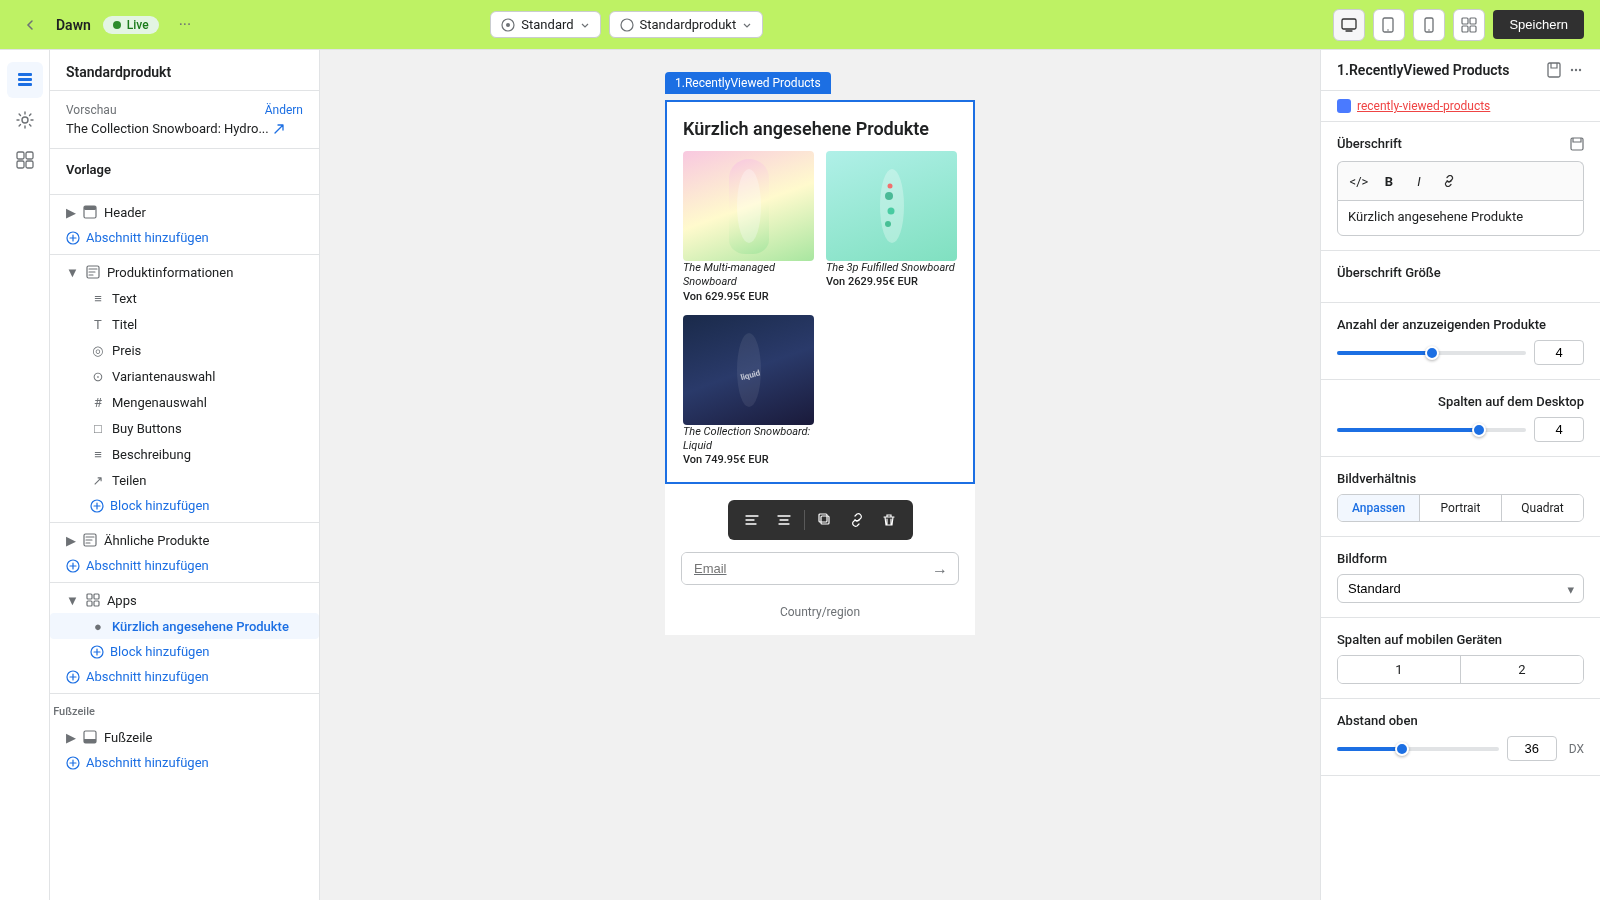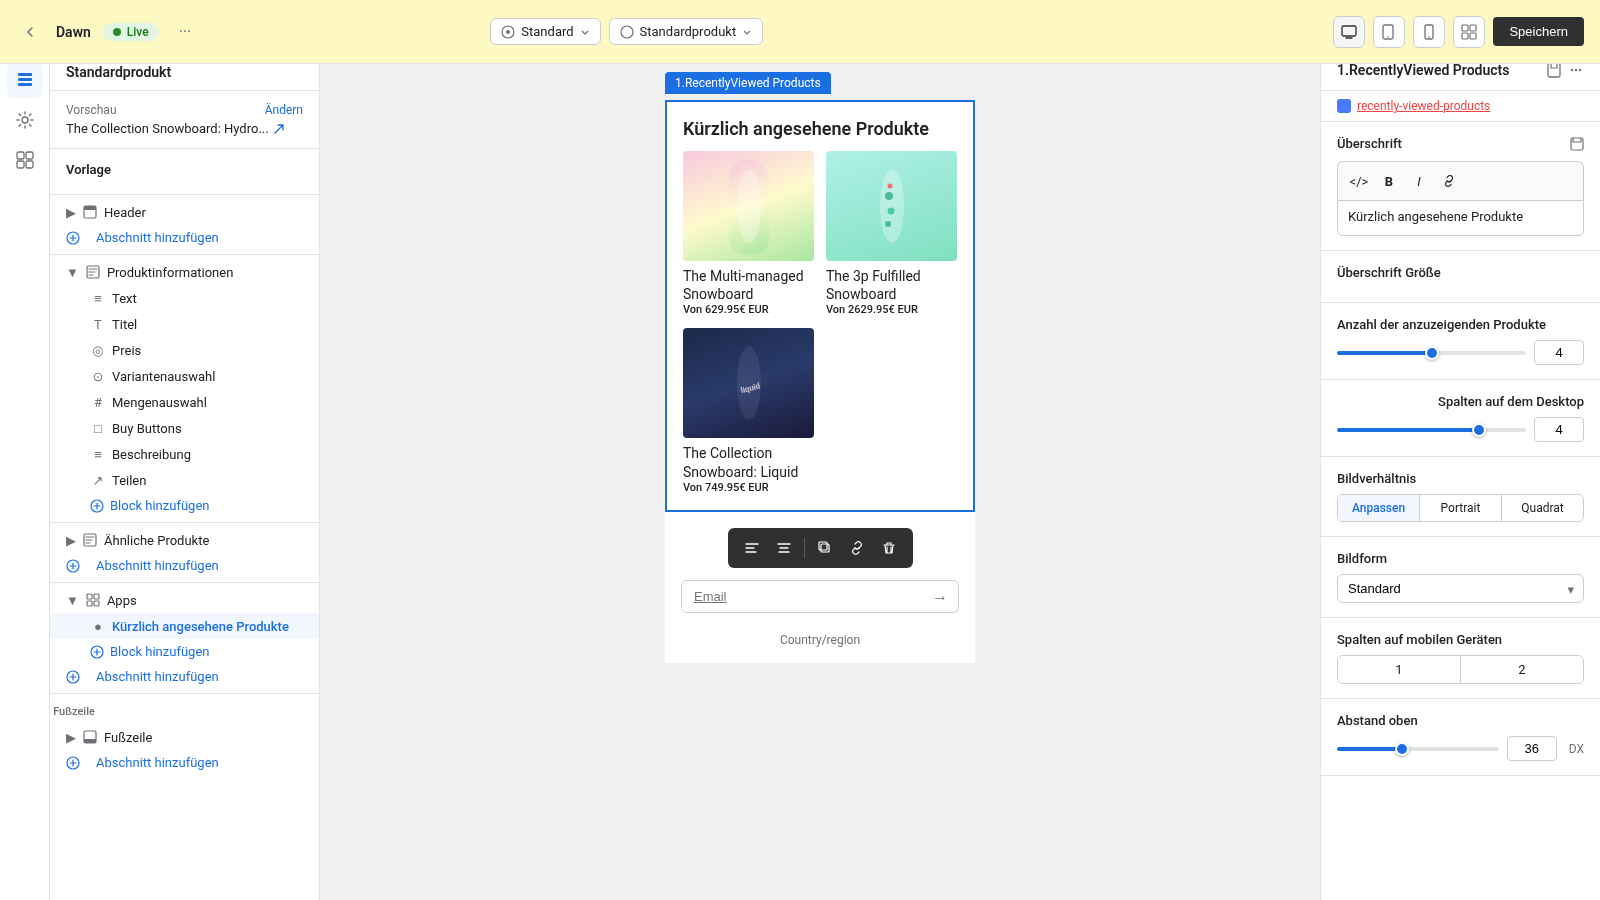--- a/index.html
+++ b/index.html
@@ -1,19 +1,19 @@
 <!DOCTYPE html>
 <html><head>
   <meta charset="utf-8">
   <style>
     * { box-sizing: border-box; margin: 0; padding: 0; }
     body { font-family: -apple-system, BlinkMacSystemFont, 'Segoe UI', Roboto, sans-serif; font-size: 13px; background: #f1f1f1; color: #202223; overflow: hidden; width: 1600px; height: 900px; }
 
     
-    .topbar { display: flex; align-items: center; height: 64px; background: #fef9c3; border-bottom: 1px solid #e1e3e5; padding: 0 16px; gap: 12px; position: fixed; top: 0; left: 0; right: 0; z-index: 100; }
+    .topbar { display: flex; align-items: center; height: 50px; background: #bef264; border-bottom: 1px solid #e1e3e5; padding: 0 16px; gap: 12px; position: fixed; top: 0; left: 0; right: 0; z-index: 100; }
     .topbar-back { width: 28px; height: 28px; display: flex; align-items: center; justify-content: center; cursor: pointer; color: #6d7175; border-radius: 4px; }
     .topbar-title { font-weight: 600; font-size: 14px; }
     .topbar-live { display: flex; align-items: center; gap: 6px; background: #e3f5e3; color: #1a7a1a; border-radius: 12px; padding: 2px 10px; font-size: 12px; font-weight: 500; }
     .topbar-live-dot { width: 8px; height: 8px; background: #2d8c2d; border-radius: 50%; }
     .topbar-dots { color: #6d7175; cursor: pointer; padding: 4px 8px; border-radius: 4px; font-size: 16px; }
     .topbar-center { display: flex; align-items: center; gap: 8px; margin: 0 auto; }
     .topbar-select { display: flex; align-items: center; gap: 6px; border: 1px solid #c9cccf; border-radius: 6px; padding: 5px 10px; cursor: pointer; font-size: 13px; background: #fff; }
     .topbar-select svg { color: #6d7175; }
     .topbar-right { display: flex; align-items: center; gap: 8px; margin-left: auto; }
     .topbar-icon-btn { width: 32px; height: 32px; display: flex; align-items: center; justify-content: center; border: 1px solid #c9cccf; border-radius: 6px; cursor: pointer; background: #fff; color: #6d7175; }
@@ -37,37 +37,37 @@
     .preview-change { color: #1c6fe3; cursor: pointer; font-size: 12px; }
     .preview-product { font-size: 13px; color: #202223; display: flex; align-items: center; gap: 4px; }
 
     .tree-section { padding: 8px 0; }
     .tree-item { display: flex; align-items: center; gap: 6px; padding: 5px 16px; cursor: pointer; color: #202223; font-size: 13px; }
     .tree-item.selected { background: #f2f7fe; color: #1c6fe3; font-weight: 500; border-radius: 4px; }
     .tree-item-indent2 { padding-left: 40px; }
     .tree-item-icon { width: 16px; height: 16px; display: flex; align-items: center; justify-content: center; flex-shrink: 0; color: #6d7175; }
     .tree-chevron { color: #6d7175; }
     .add-block { display: flex; align-items: center; gap: 6px; padding: 5px 16px 5px 40px; cursor: pointer; color: #1c6fe3; font-size: 13px; }
-    .add-section { display: flex; align-items: center; gap: 16px; padding: 5px 16px; cursor: pointer; color: #1c6fe3; font-size: 13px; }
+    .add-section { display: flex; align-items: center; gap: 6px; padding: 5px 16px; cursor: pointer; color: #1c6fe3; font-size: 13px; }
     .divider { height: 1px; background: #e1e3e5; margin: 4px 0; }
 
     
     .canvas-area { flex: 1; background: #f1f1f1; overflow-y: auto; display: flex; justify-content: center; padding: 20px; }
     .canvas-inner { width: 310px; background: #fff; position: relative; }
 
     
     .section-label { position: absolute; top: -28px; left: 0; background: #1c6fe3; color: #fff; font-size: 12px; padding: 4px 10px; border-radius: 4px 4px 0 0; white-space: nowrap; }
     .section-wrapper { border: 2px solid #1c6fe3; position: relative; }
     .section-content { padding: 16px; }
     .section-heading { font-size: 18px; font-weight: 600; margin-bottom: 12px; }
     .product-grid { display: grid; grid-template-columns: 1fr 1fr; gap: 12px; }
     .product-card { }
     .product-img { width: 100%; height: 110px; background: #f0f0f0; border-radius: 4px; overflow: hidden; display: flex; align-items: center; justify-content: center; position: relative; }
     .sale-badge { position: absolute; bottom: 6px; left: 6px; background: #fff; font-size: 11px; padding: 2px 6px; border-radius: 3px; border: 1px solid #e1e3e5; }
-    .product-name { font-size: 14px; color: #202223; margin-top: 6px; line-height: 1.3; }
+    .product-name { font-size: 11px; color: #202223; line-height: 1.3; font-style: italic; }
     .product-price-old { font-size: 10px; color: #6d7175; text-decoration: line-through; }
     .product-price { font-size: 11px; color: #202223; font-weight: 500; }
 
     
     .section-toolbar { display: flex; align-items: center; justify-content: center; gap: 4px; background: #303030; border-radius: 6px; padding: 6px 10px; margin-top: 8px; width: fit-content; margin-left: auto; margin-right: auto; }
     .toolbar-btn { width: 28px; height: 28px; display: flex; align-items: center; justify-content: center; color: #fff; cursor: pointer; border-radius: 4px; }
     .toolbar-divider { width: 1px; height: 20px; background: rgba(255,255,255,0.2); margin: 0 2px; }
 
     
     .email-section { padding: 12px 16px; }

